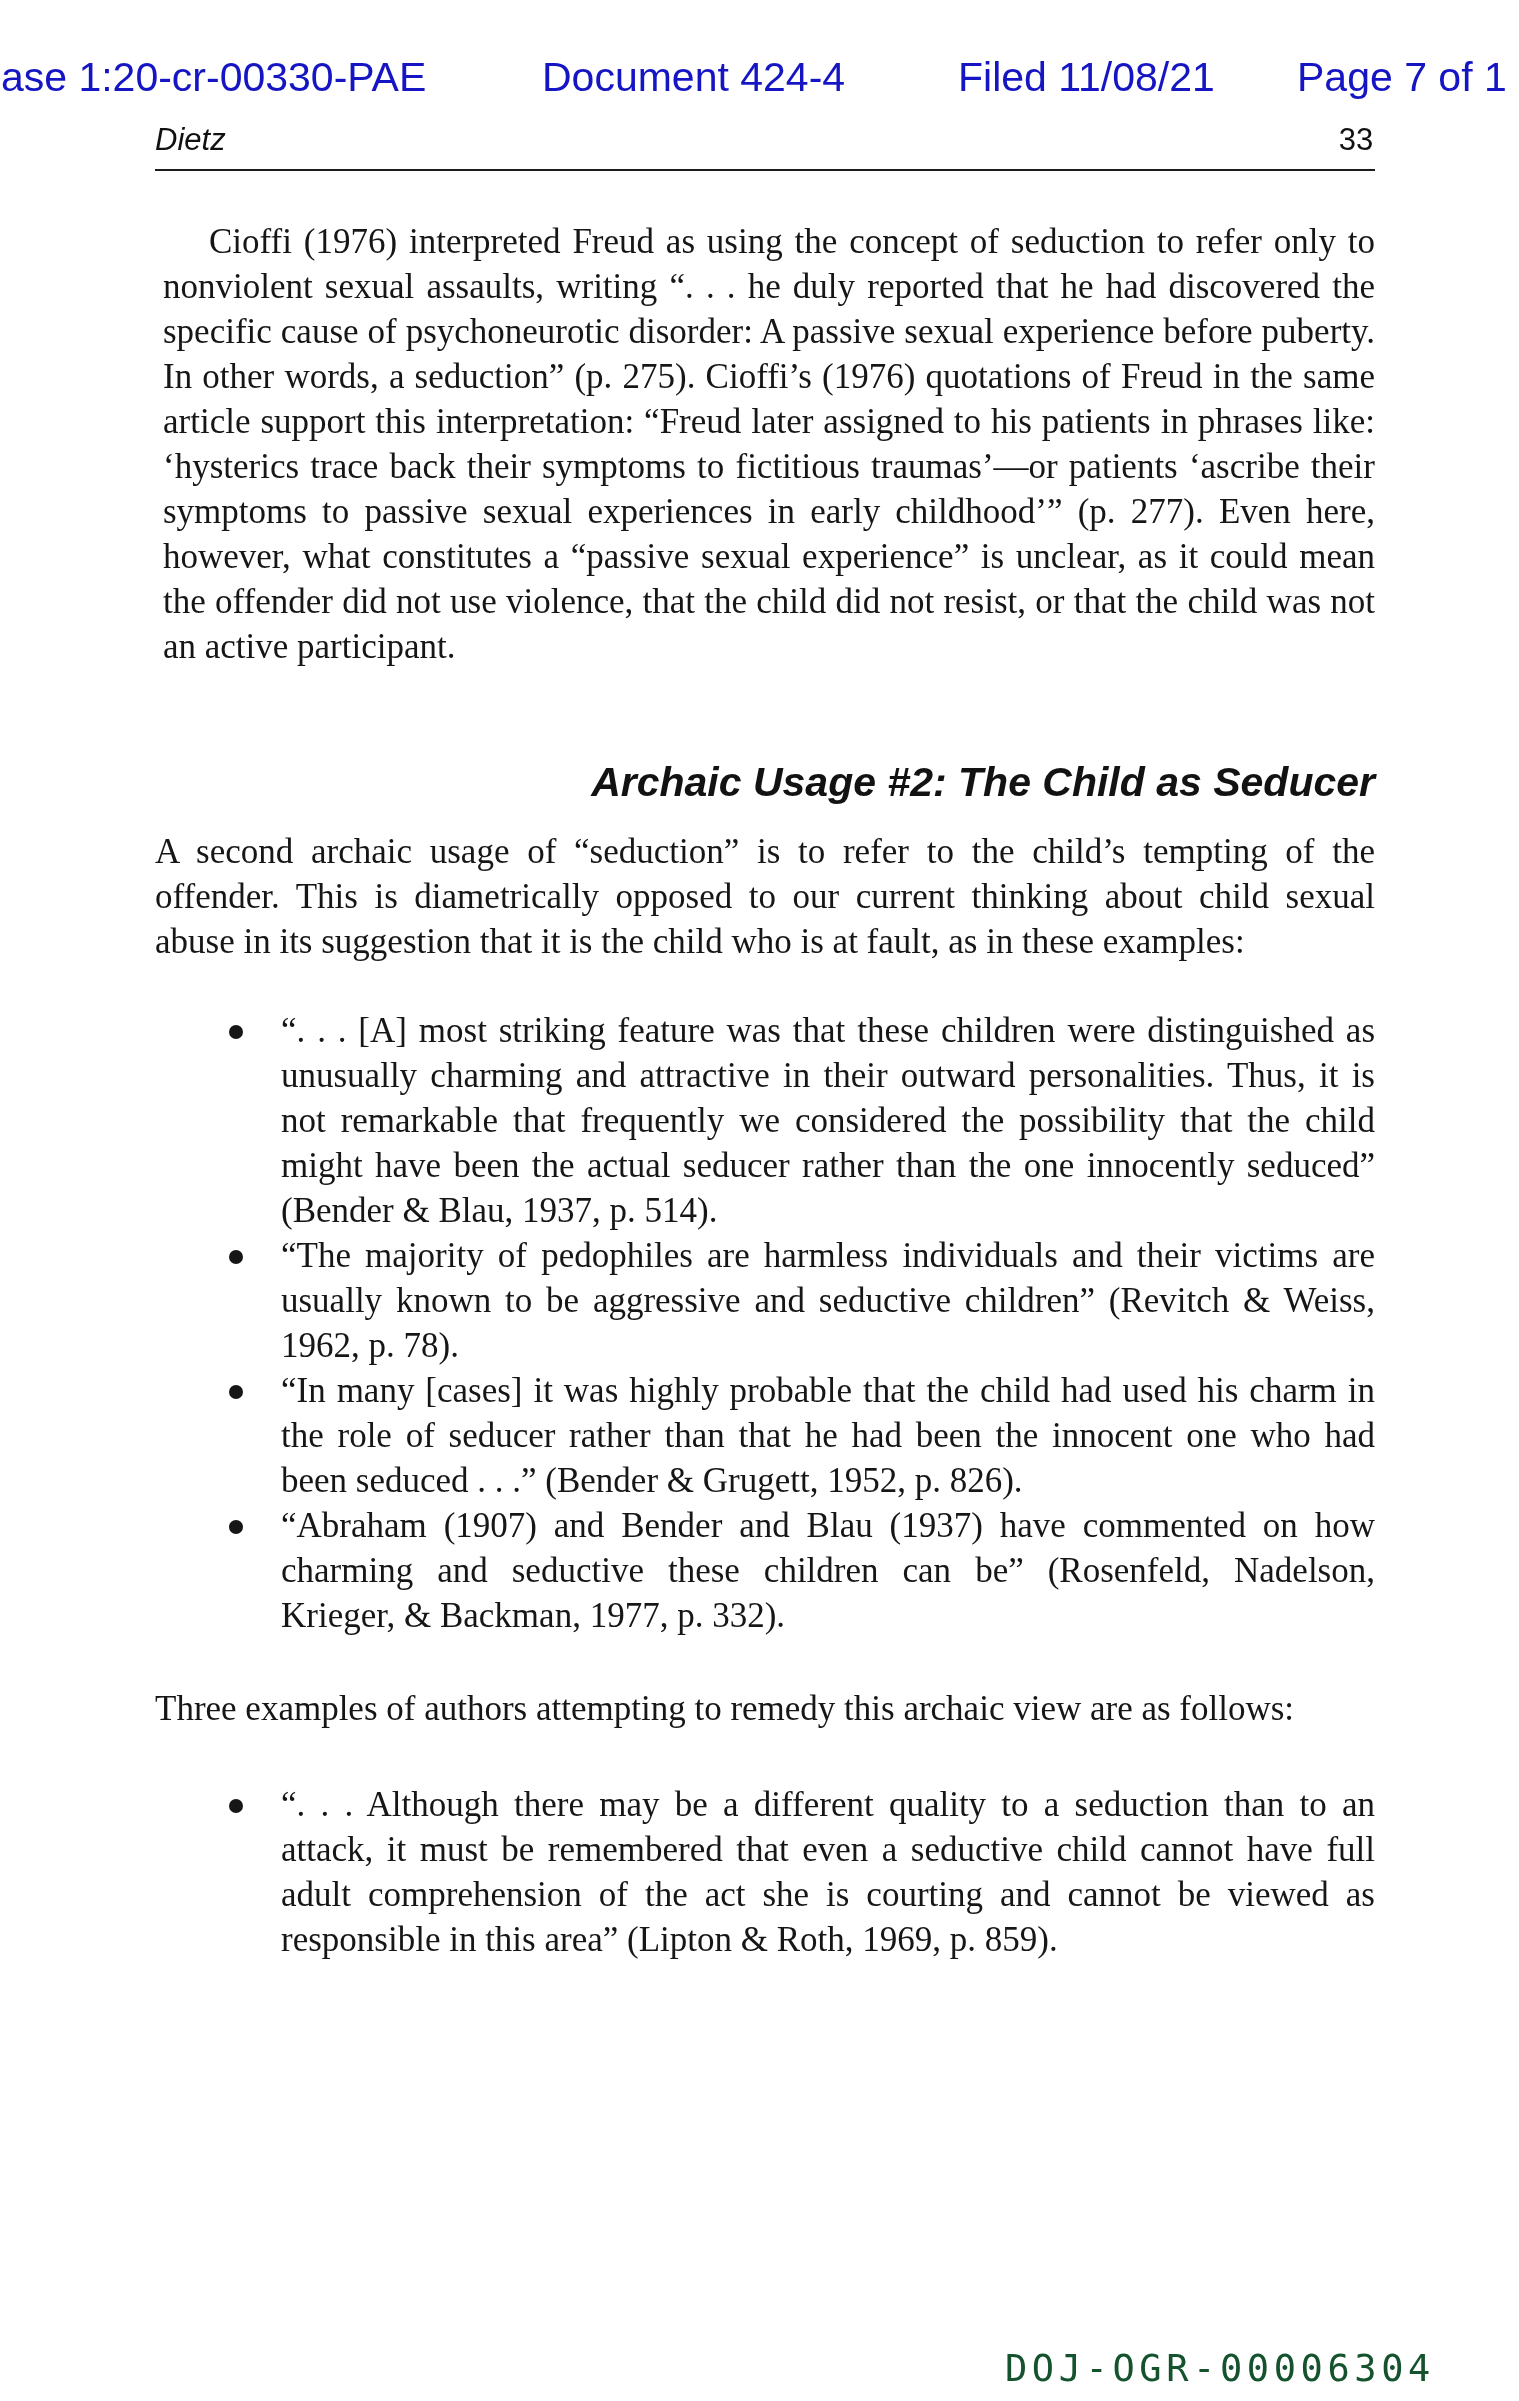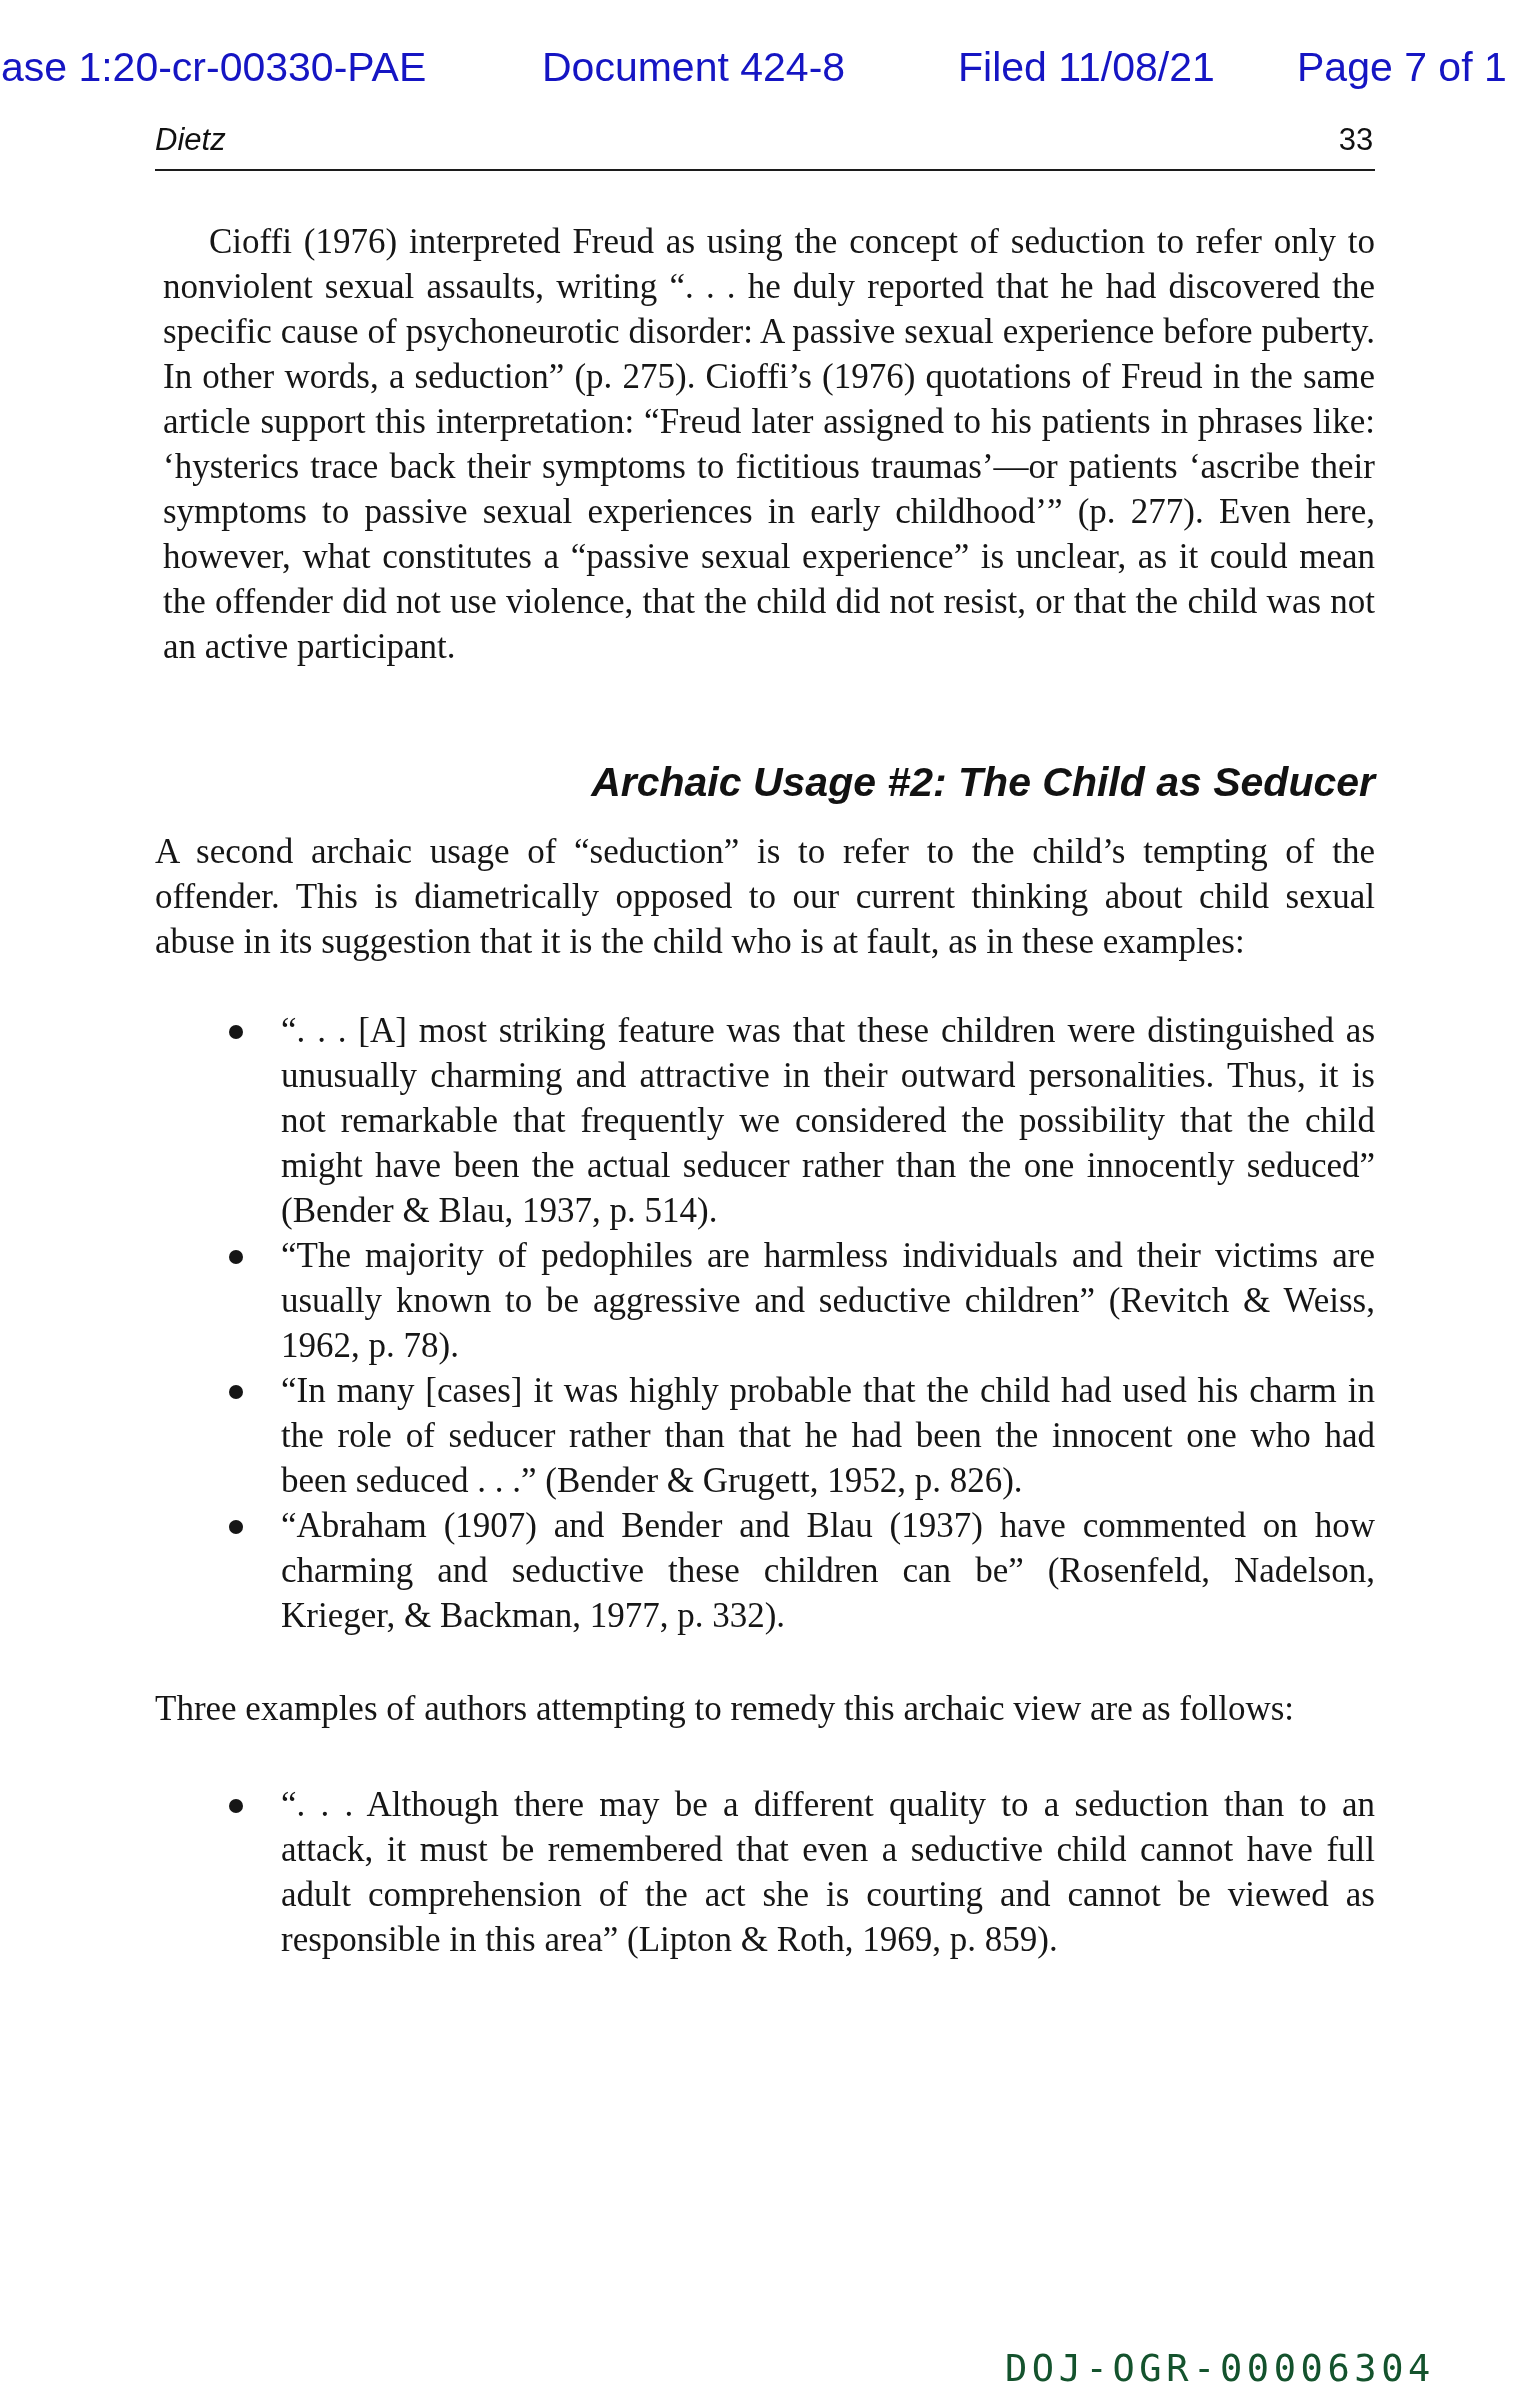--- a/index.html
+++ b/index.html
@@ -21,21 +21,21 @@
     position: absolute;
     top: 44px;
     left: 0;
     width: 1520px;
     height: 55px;
     font-family: "Liberation Sans", sans-serif;
     font-size: 41px;
     color: #1515c3;
     white-space: nowrap;
   }
-  .stamp-seg { position: absolute; top: 0; text-align: center; }
+  .stamp-seg { position: absolute; top: 10px; text-align: center; }
   .stamp-case { left: 0.9px; }
   .stamp-doc { left: 542px; }
   .stamp-filed { left: 958px; }
   .stamp-pagenum { left: 1297px; }
 
   
   .running-header {
     position: absolute;
     top: 122px;
     left: 155px;
@@ -125,21 +125,21 @@
     letter-spacing: 4.6px;
     color: #14532d;
     white-space: nowrap;
   }
 </style>
 </head>
 <body>
 
 <div class="stamp-line">
   <span class="stamp-seg stamp-case">ase 1:20-cr-00330-PAE</span>
-  <span class="stamp-seg stamp-doc">Document 424-8</span>
+  <span class="stamp-seg stamp-doc">Document 424-4</span>
   <span class="stamp-seg stamp-filed">Filed 11/08/21</span>
   <span class="stamp-seg stamp-pagenum">Page 7 of 1</span>
 </div>
 
 <div class="running-header">
   <span class="running-author">Dietz</span>
   <span class="running-page">33</span>
 </div>
 <div class="header-rule"></div>
 

